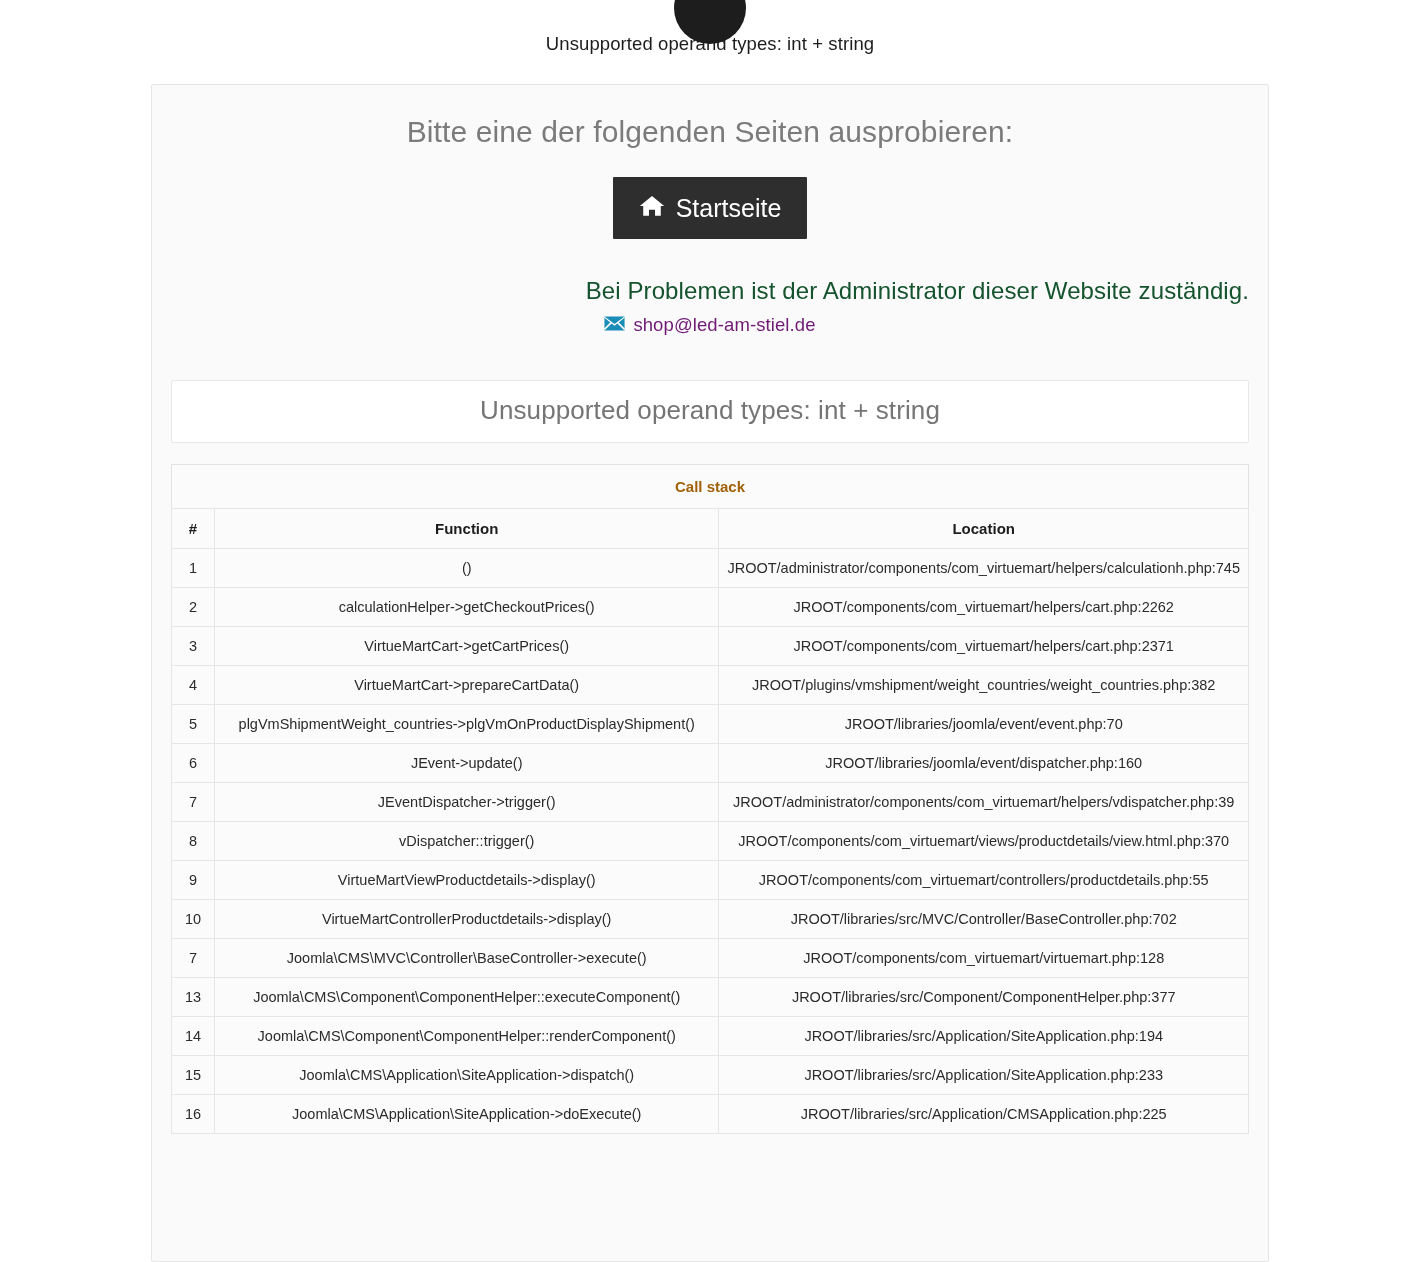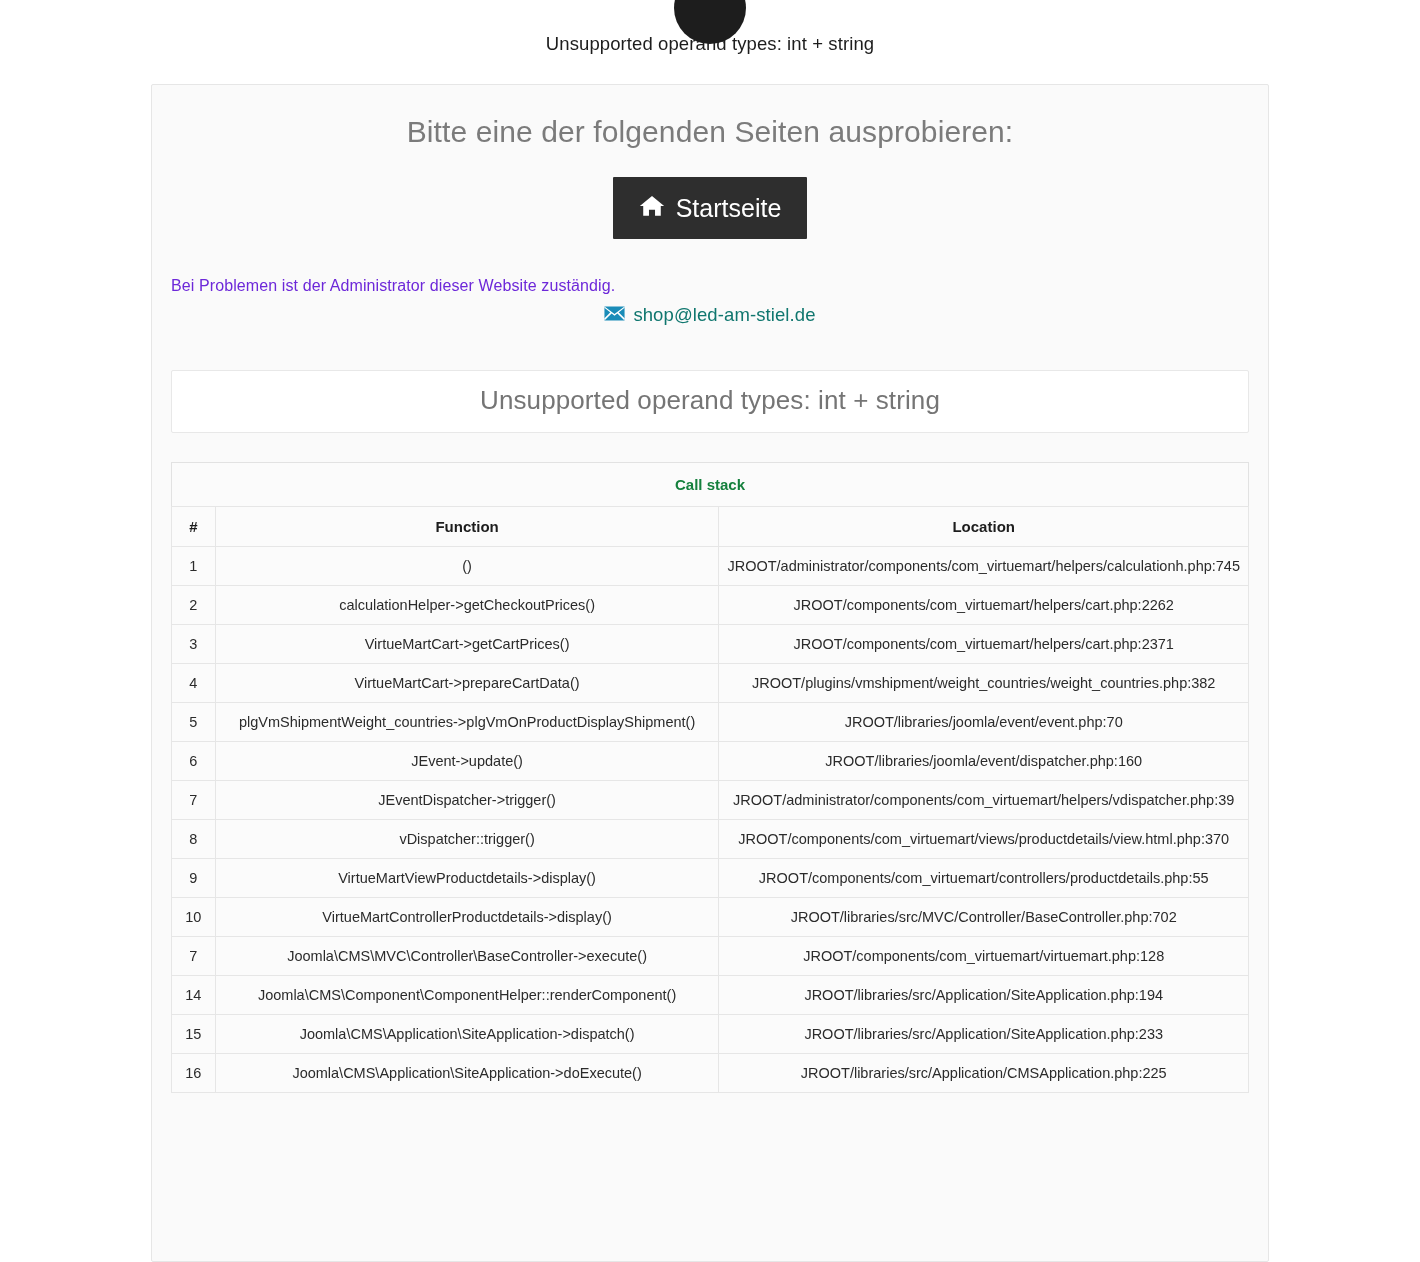--- a/index.html
+++ b/index.html
@@ -85,35 +85,35 @@
     font-size: 25px;
     font-family: "Liberation Sans", sans-serif;
     cursor: pointer;
     border-radius: 1px;
     line-height: 1;
   }
   .home-icon { display: block; }
 
   
   .admin-note {
-    text-align: left;
-    font-size: 16px;
-    color: #6d28d9;
+    text-align: right;
+    font-size: 24px;
+    color: #14532d;
     padding-top: 38px;
     letter-spacing: .1px;
   }
   .mail-row {
     text-align: center;
     padding-top: 9px;
   }
   .mail-link {
     display: inline-flex;
     align-items: center;
     gap: 8px;
-    color: #0f766e;
+    color: #701a75;
     text-decoration: none;
     font-size: 18.5px;
     letter-spacing: .1px;
     text-align: right;
   }
   .mail-icon { display: block; }
 
   
   .error-panel {
     margin: 44px 0 0 0;
@@ -141,25 +141,24 @@
     background: #fbfbfb;
     font-size: 14.5px;
     color: #2b2b2b;
     border: 1px solid #e2e2e2;
   }
   table.callstack caption {
     caption-side: top;
     padding: 13px 6px 13px 6px;
     font-weight: bold;
     font-size: 15px;
-    color: #15803d;
+    color: #a16207;
     background: #fbfbfb;
     border: 1px solid #e2e2e2;
     border-bottom: none;
-    margin-top: 8px;
   }
   table.callstack th,
   table.callstack td {
     border: 1px solid #e6e6e6;
     padding: 11px 8px;
     text-align: center;
     vertical-align: middle;
   }
   table.callstack thead th {
     font-weight: bold;
@@ -276,20 +275,25 @@
             <td class="col-num">10</td>
             <td class="col-fn">VirtueMartControllerProductdetails-&gt;display()</td>
             <td class="col-loc">JROOT/libraries/src/MVC/Controller/BaseController.php:702</td>
           </tr>
           <tr>
             <td class="col-num">7</td>
             <td class="col-fn">Joomla\CMS\MVC\Controller\BaseController-&gt;execute()</td>
             <td class="col-loc">JROOT/components/com_virtuemart/virtuemart.php:128</td>
           </tr>
           <tr>
+            <td class="col-num">13</td>
+            <td class="col-fn">Joomla\CMS\Component\ComponentHelper::executeComponent()</td>
+            <td class="col-loc">JROOT/libraries/src/Component/ComponentHelper.php:377</td>
+          </tr>
+          <tr>
             <td class="col-num">14</td>
             <td class="col-fn">Joomla\CMS\Component\ComponentHelper::renderComponent()</td>
             <td class="col-loc">JROOT/libraries/src/Application/SiteApplication.php:194</td>
           </tr>
           <tr>
             <td class="col-num">15</td>
             <td class="col-fn">Joomla\CMS\Application\SiteApplication-&gt;dispatch()</td>
             <td class="col-loc">JROOT/libraries/src/Application/SiteApplication.php:233</td>
           </tr>
           <tr>

